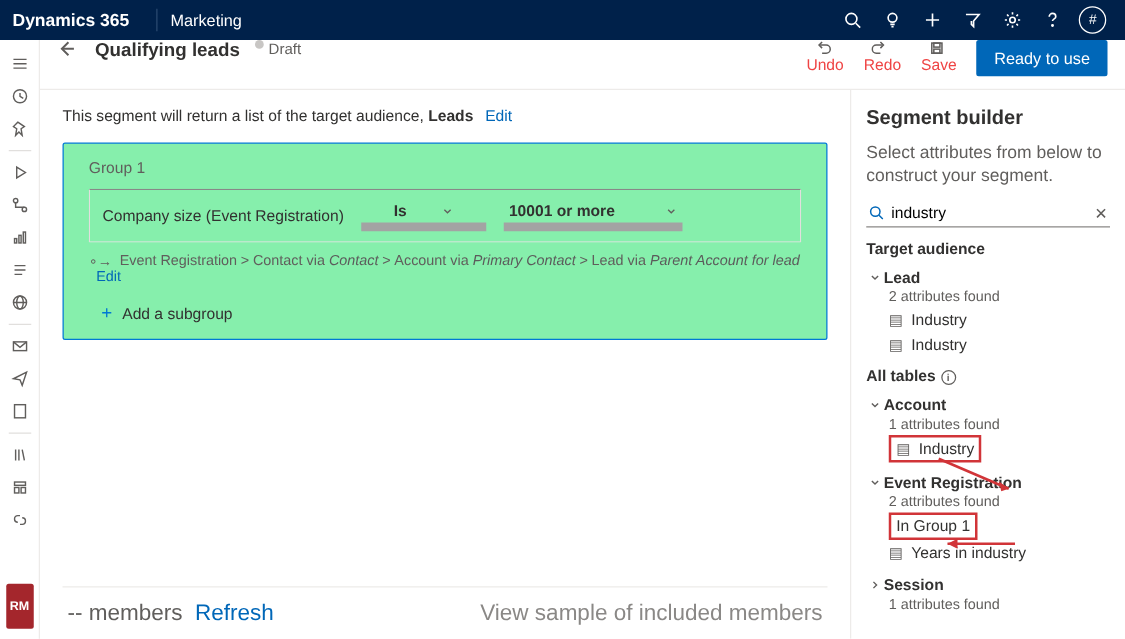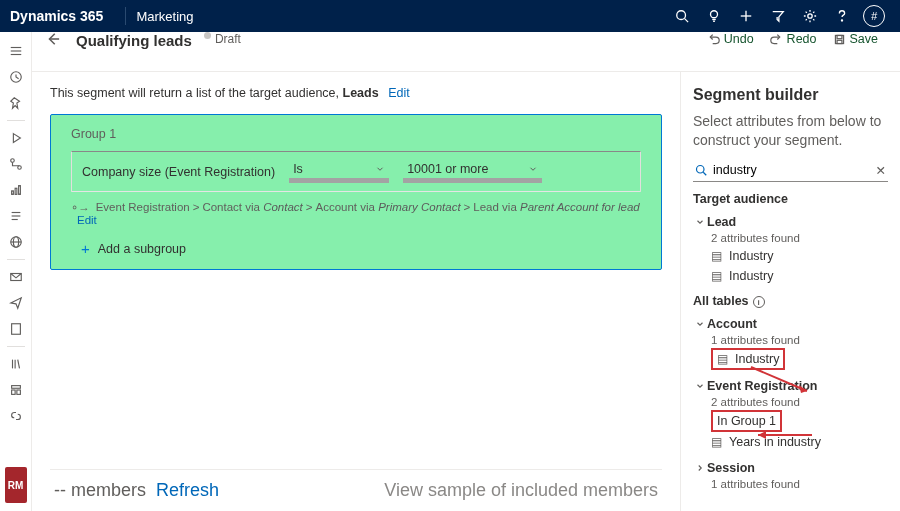--- a/index.html
+++ b/index.html
@@ -27,36 +27,36 @@
   .page { position: absolute; left: 32px; top: 32px; right: 0; bottom: 0; display: flex; flex-direction: column; }
   
   
   .header { height: 40px; border-bottom: 1px solid #edebe9; display: flex; align-items: flex-start; padding: 0 14px; }
   .header .back { width: 24px; color: #605e5c; cursor: pointer; }
   .header .back svg { width: 14px; height: 14px; stroke: #605e5c; fill: none; stroke-width: 1.8; }
   .header .title { font-weight: 600; font-size: 15px; margin-left: 6px; }
   .header .status-dot { width: 7px; height: 7px; border-radius: 50%; background: #c8c6c4; margin-left: 12px; margin-right: 4px; }
   .header .status { color: #605e5c; font-size: 12px; }
   .header .spacer { flex: 1; }
-  .header .tool { display: flex; align-items: center; color: #14532d; margin: 0 8px; cursor: pointer; font-size: 12.5px; }
+  .header .tool { display: flex; align-items: center; color: #ef4444; margin: 0 8px; cursor: pointer; font-size: 12.5px; flex-direction: column; }
   .header .tool svg { width: 13px; height: 13px; stroke: #605e5c; fill: none; stroke-width: 1.5; margin-right: 4px; }
   .header .primary-btn { background: #0067b8; color: #fff; padding: 7px 14px; border-radius: 2px; font-size: 13px; cursor: pointer; margin-left: 8px; }
   
   
   .body { flex: 1; display: flex; overflow: hidden; }
   .main { flex: 1; display: flex; flex-direction: column; padding: 14px 18px 0 18px; overflow: hidden; }
   .intro { font-size: 12.5px; color: #323130; margin-bottom: 14px; }
   .intro .audience { font-weight: 600; }
   .intro .edit-link { color: #0067b8; margin-left: 6px; cursor: pointer; }
   
   .group-box { border: 1.5px solid #0078d4; border-radius: 2px; padding: 12px 20px; background: #86efac; }
   .group-title { color: #605e5c; font-size: 12.5px; margin-bottom: 10px; }
   .rule-row { border: 1px solid #d2d0ce; border-top-color: #888; border-bottom: 1px solid #e5e5e5; border-left: 1px solid #e1dfdd; border-right: 1px solid #e1dfdd; padding: 8px 10px; display: flex; align-items: center; font-size: 12.5px; gap: 14px; border-radius: 1px;}
   .rule-row .label { }
-  .rule-row .dd { border-bottom: 5px solid #a3a3a3; padding: 2px 4px; display: flex; align-items: center; min-width: 100px; justify-content: space-between; }
+  .rule-row .dd { border-bottom: 7px solid #a3a3a3; padding: 2px 4px; display: flex; align-items: center; min-width: 100px; justify-content: center; font-weight: bold; }
   .rule-row .dd.small { min-width: 80px; gap: 34px; }
   .rule-row .dd svg { width: 10px; height: 10px; stroke: #605e5c; fill: none; stroke-width: 1.6; margin-left: 28px; }
   
   .path-row { margin-top: 8px; font-size: 11.5px; color: #605e5c; display: flex; align-items: center; flex-wrap: wrap; }
   .path-row .path-icon { margin-right: 6px; }
   .path-row .via { color: #5b5b5b; font-style: italic; }
   .path-row .sep { margin: 0 3px; }
   .path-row .edit-link { color: #0067b8; margin-left: 6px; font-style: normal; cursor: pointer; }
   
   .add-sub { margin-top: 14px; display: flex; align-items: center; color: #323130; font-size: 12.5px; cursor: pointer; padding-left: 10px;}
@@ -260,20 +260,21 @@
         <span>Redo</span>
       </div>
     <div class="tool">
         <svg viewBox="0 0 16 16">
           <rect x="3" y="3" width="10" height="10"></rect>
           <rect x="5" y="3" width="6" height="4"></rect>
           <rect x="5" y="9" width="6" height="4"></rect>
         </svg>
         <span>Save</span>
       </div>
+    <div class="primary-btn">Ready to use</div>
   </div>
 
   <div class="body">
 
     <div class="main">
       <div class="intro">
         <span>This segment will return a list of the target audience,</span>
         <span class="audience">Leads</span>
         <span class="edit-link">Edit</span>
       </div>

